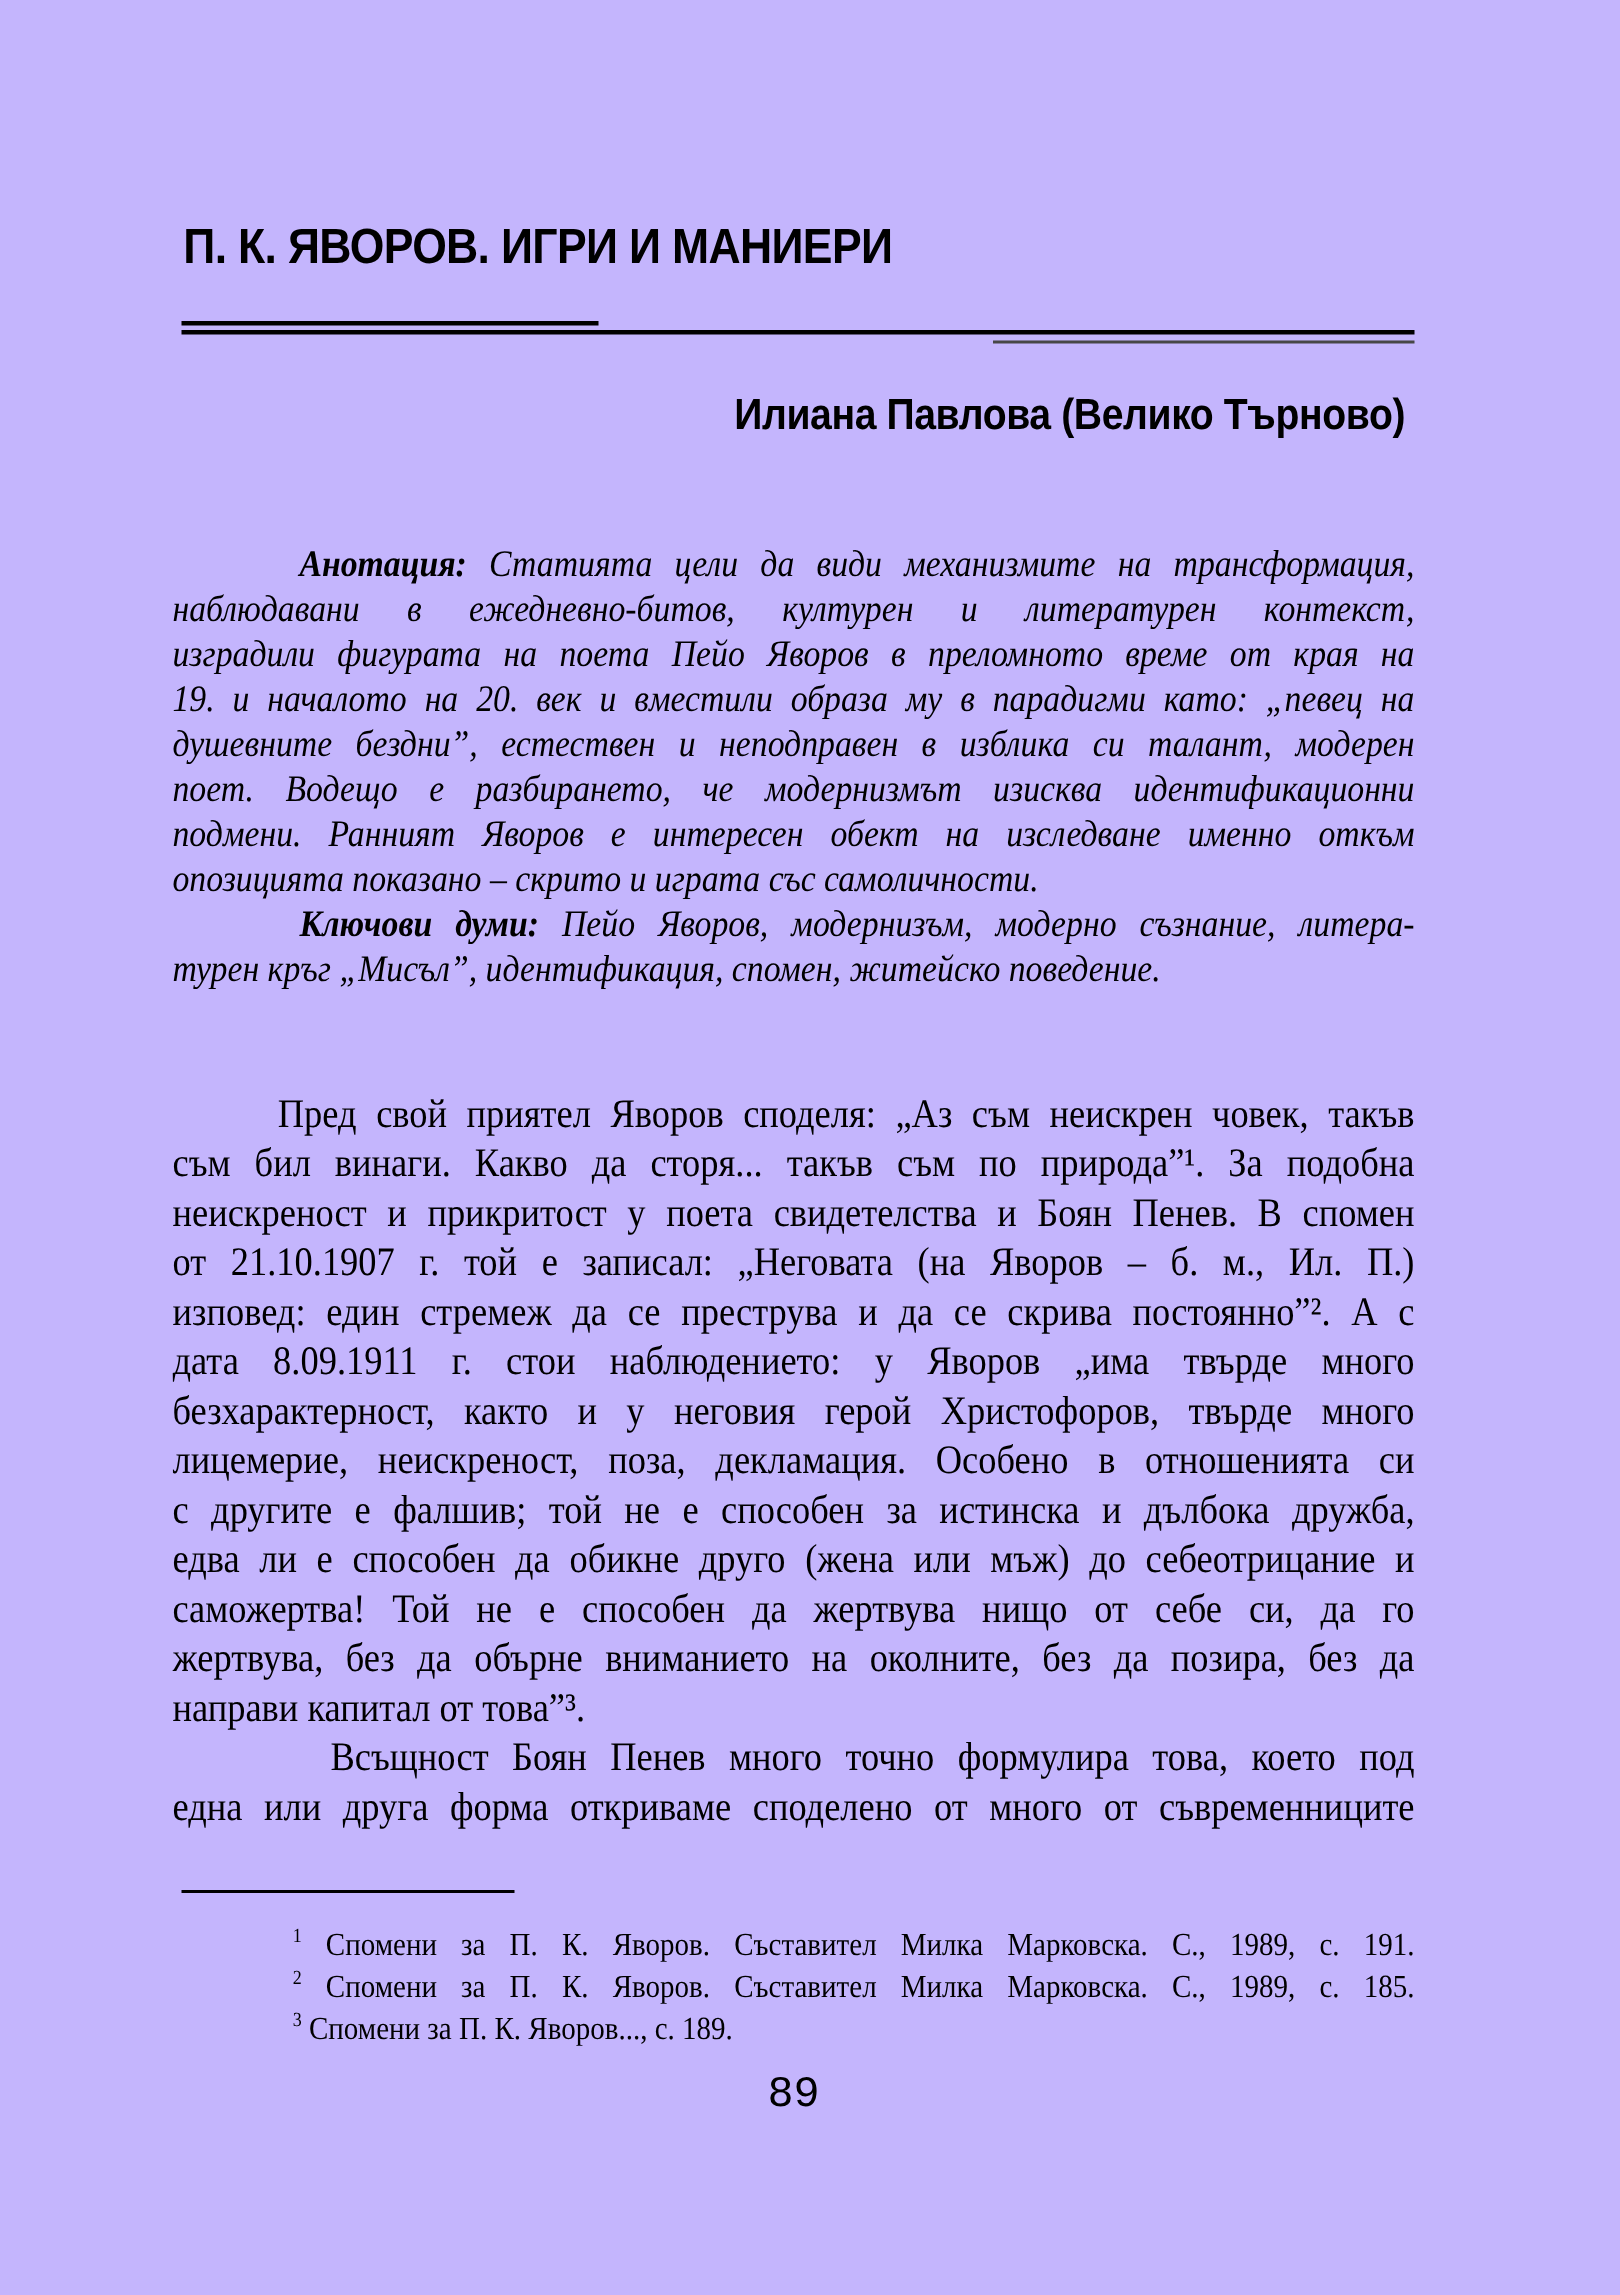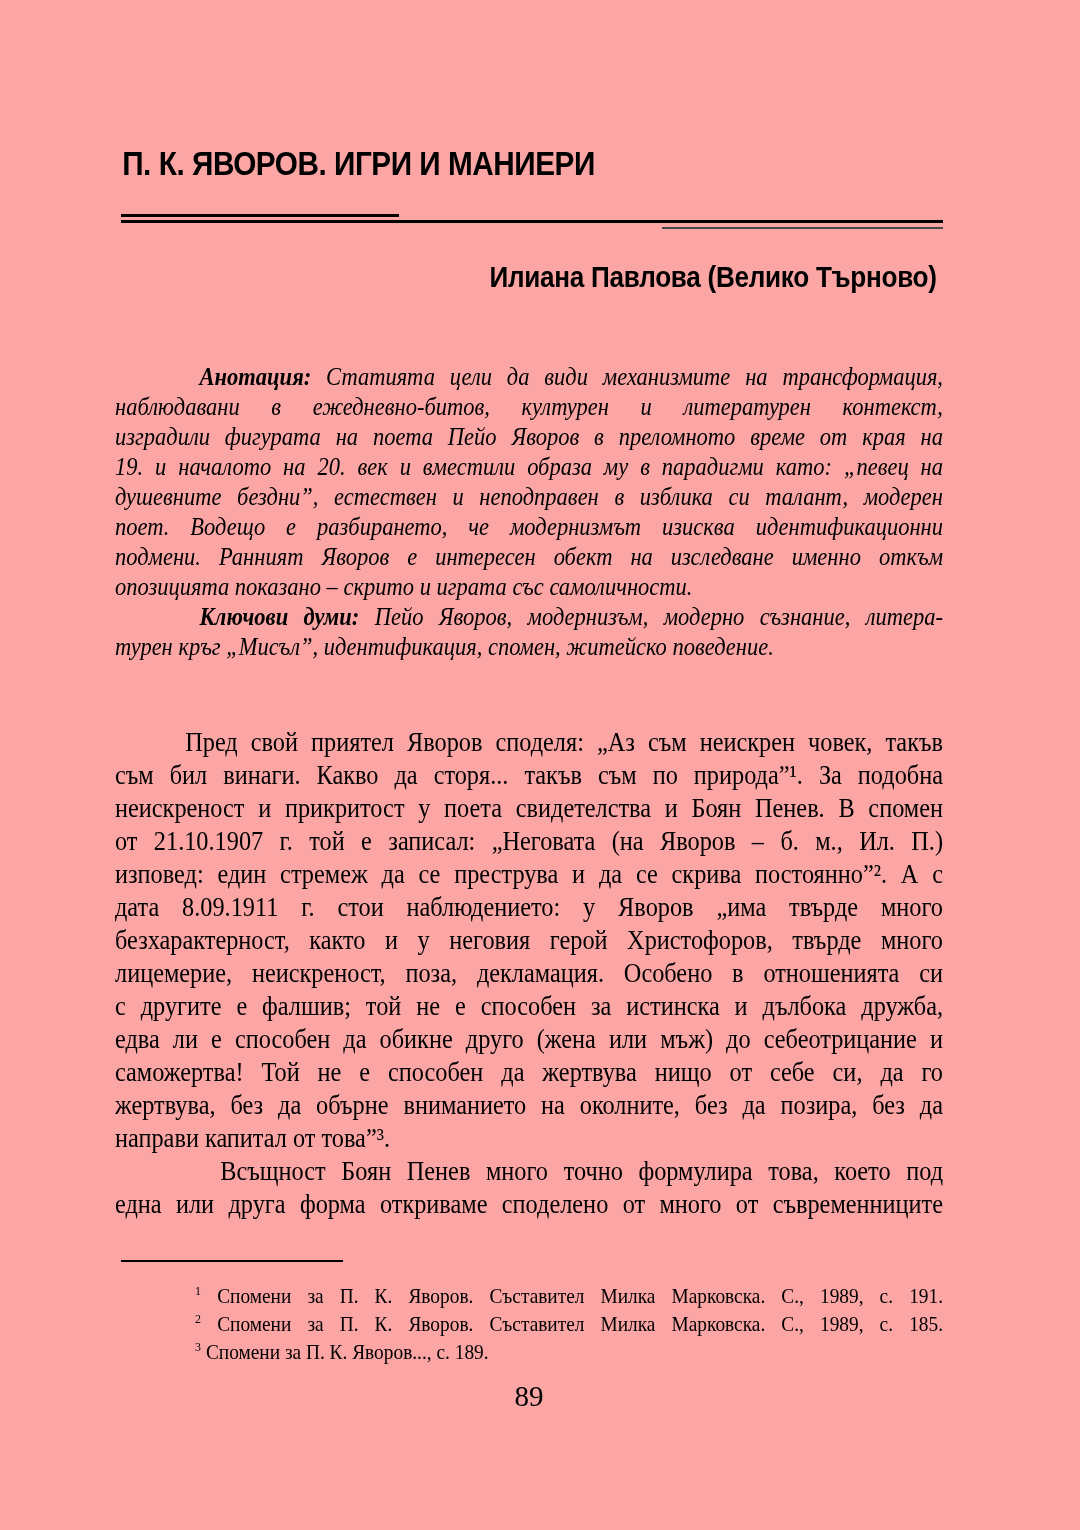--- a/index.html
+++ b/index.html
@@ -1,21 +1,21 @@
 <!DOCTYPE html>
 <html><head>
 <meta charset="utf-8">
 <style>
   html, body { margin: 0; padding: 0; background: #e8e8e8; }
   .page {
     position: relative;
     width: 1080px;
     height: 1530px;
     margin: 0 auto;
-    background: #fca5a5;
+    background: #c4b5fd;
     overflow: hidden;
     color: #000;
     font-family: "Liberation Serif", "DejaVu Serif", serif;
   }
   
   .col {
     position: absolute;
     left: 115px; top: 0;
     width: 920px; height: 1530px;
     transform: scaleX(0.9);
@@ -74,20 +74,21 @@
   .rule-a { left: 121px; top: 214px; width: 278px; height: 3px; }
   .rule-b { left: 121px; top: 220px; width: 822px; height: 3px; }
   .rule-c { left: 662px; top: 227px; width: 281px; height: 2px; background: #474747; }
   .fnote-sep { left: 121px; top: 1260px; width: 222px; height: 2px; }
 
   .pagenum {
     position: absolute; left: 115px; top: 1380px;
     width: 828px;
     text-align: center;
     font-size: 29px;
+    font-family: Liberation Mono, monospace;
   }
 </style>
 </head>
 <body>
 
 <div class="page">
 
   <div class="hrule rule-a"></div>
   <div class="hrule rule-b"></div>
   <div class="hrule rule-c"></div>

